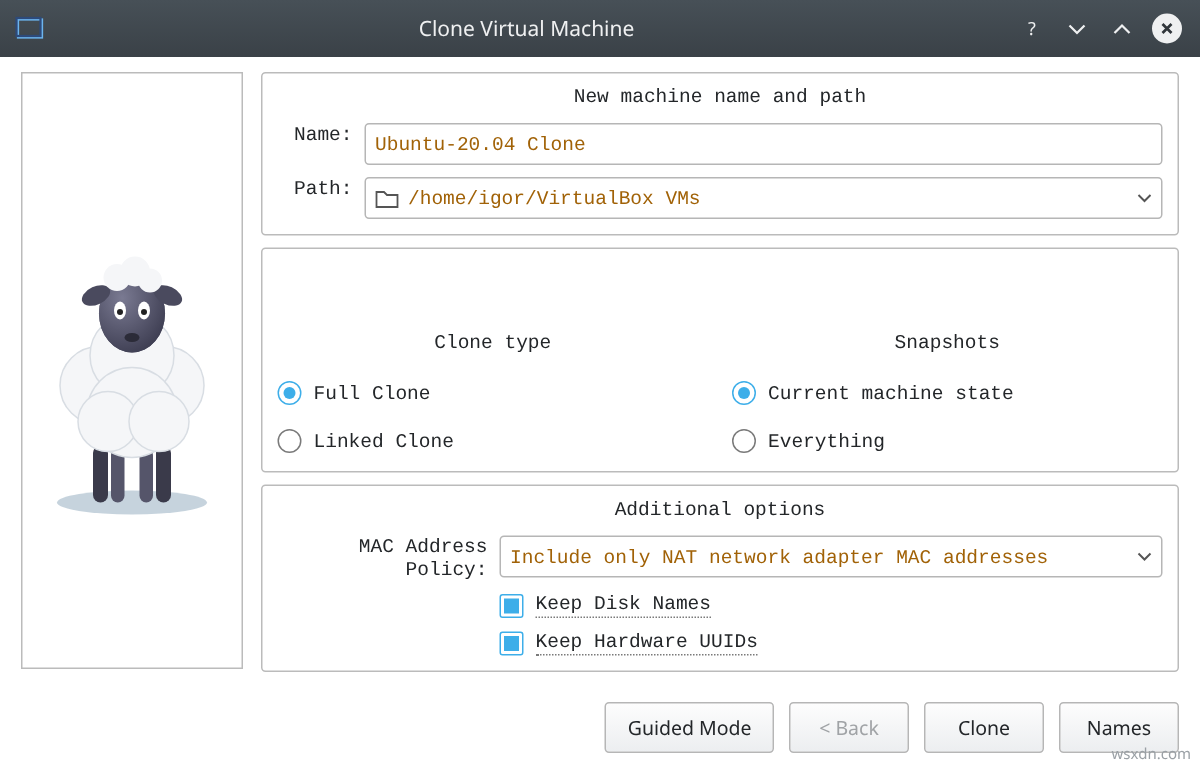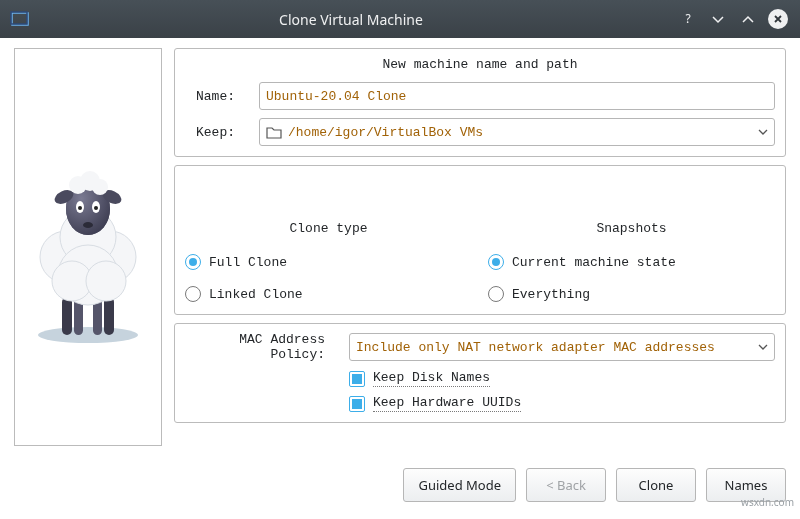--- a/index.html
+++ b/index.html
@@ -49,21 +49,21 @@
   .sidebar-img {
     width: 148px; height: 398px; border:1px solid #bbb; background:#fff;
     display:flex; align-items:center; justify-content:center;
   }
   .form-area { flex:1; display:flex; flex-direction:column; gap:8px; }
   .groupbox {
     border:1px solid #bbb; border-radius:3px; padding: 8px 10px 10px 10px;
     display:flex; flex-direction:column; gap:8px;
   }
   .group-title { text-align:center; font-size:13px; margin-bottom:2px; }
-  .row { display:flex; align-items:center; gap:24px; }
+  .row { display:flex; align-items:flex-start; gap:8px; }
   .label-col { width: 50px; text-align:right; }
   .mac-label-col { width: 140px; text-align:right; }
   input.textfield, .combo {
     flex:1; height:28px; border:1px solid #b6b6b6; border-radius:3px;
     background:#fff; padding:12px 6px; font: inherit; color:#a16207;
     display:flex; align-items:center; gap:6px;
   }
   .combo { position:relative; }
   .combo .combo-caret {
     position:absolute; right:6px; top:50%; transform:translateY(-50%);
@@ -186,21 +186,21 @@
 
   <div class="form-area">
 
     <div class="groupbox">
       <div class="group-title">New machine name and path</div>
       <div class="row">
         <div class="label-col">Name:</div>
         <input class="textfield" type="text" value="Ubuntu-20.04 Clone" style="">
       </div>
       <div class="row">
-        <div class="label-col">Keep:</div>
+        <div class="label-col">Path:</div>
         <div class="combo">
           <span class="folder-icon">
             <svg width="16" height="14" viewBox="0 0 16 14">
                 <path d="M1 3 h5 l2 2 h7 v8 h-14 z" fill="none" stroke="#555" stroke-width="1.2"></path>
               </svg>
           </span>
           <span>/home/igor/VirtualBox VMs</span>
           <span class="combo-caret">
             <svg width="10" height="10" viewBox="0 0 10 10">
                 <path d="M1 3 L5 7 L9 3" fill="none" stroke="#555" stroke-width="1.3"></path>
@@ -235,20 +235,21 @@
           </div>
           <div class="radio-row">
             <div class="radio"></div>
             <span>Everything</span>
           </div>
         </div>
       </div>
     </div>
 
     <div class="groupbox">
+      <div class="group-title">Additional options</div>
       <div class="row">
         <div class="mac-label-col">MAC Address Policy:</div>
         <div class="combo">
           <span>Include only NAT network adapter MAC addresses</span>
           <span class="combo-caret">
             <svg width="10" height="10" viewBox="0 0 10 10">
                 <path d="M1 3 L5 7 L9 3" fill="none" stroke="#555" stroke-width="1.3"></path>
               </svg>
           </span>
         </div>

